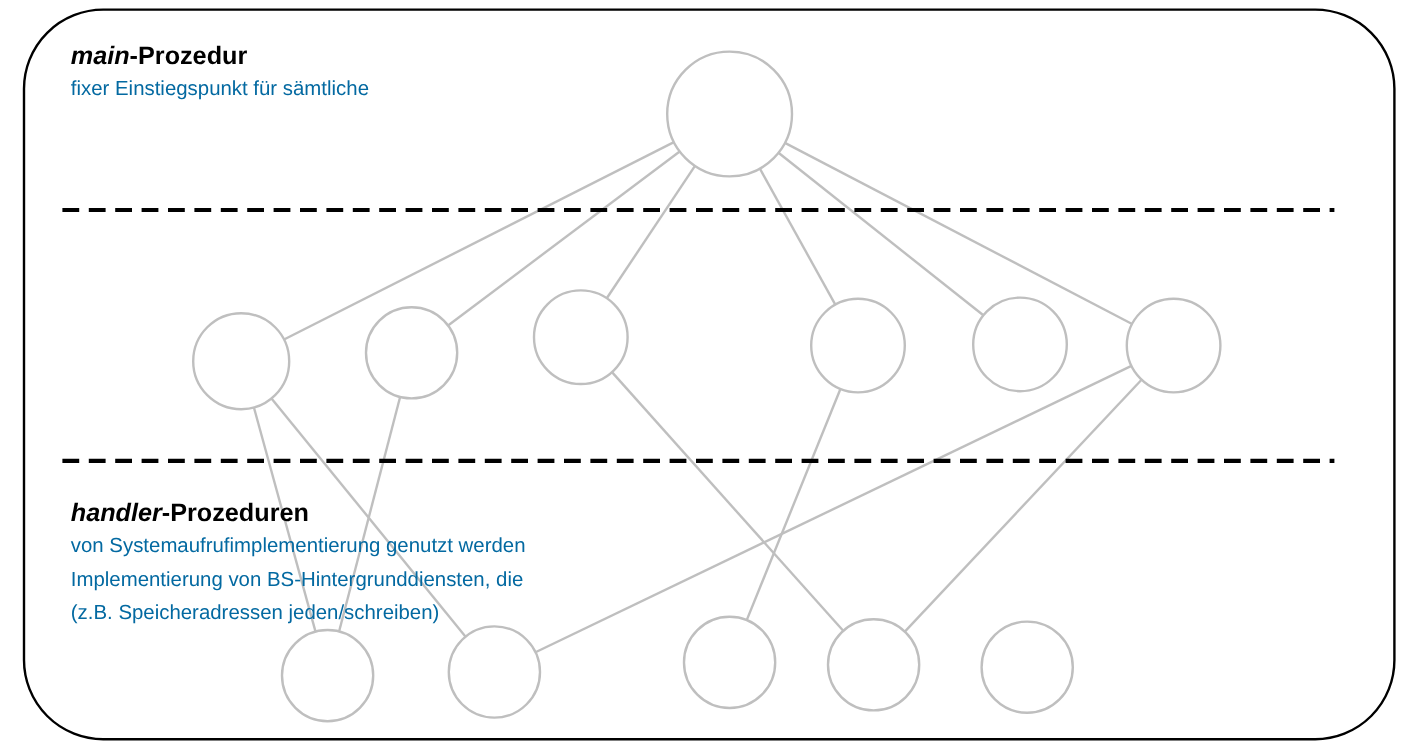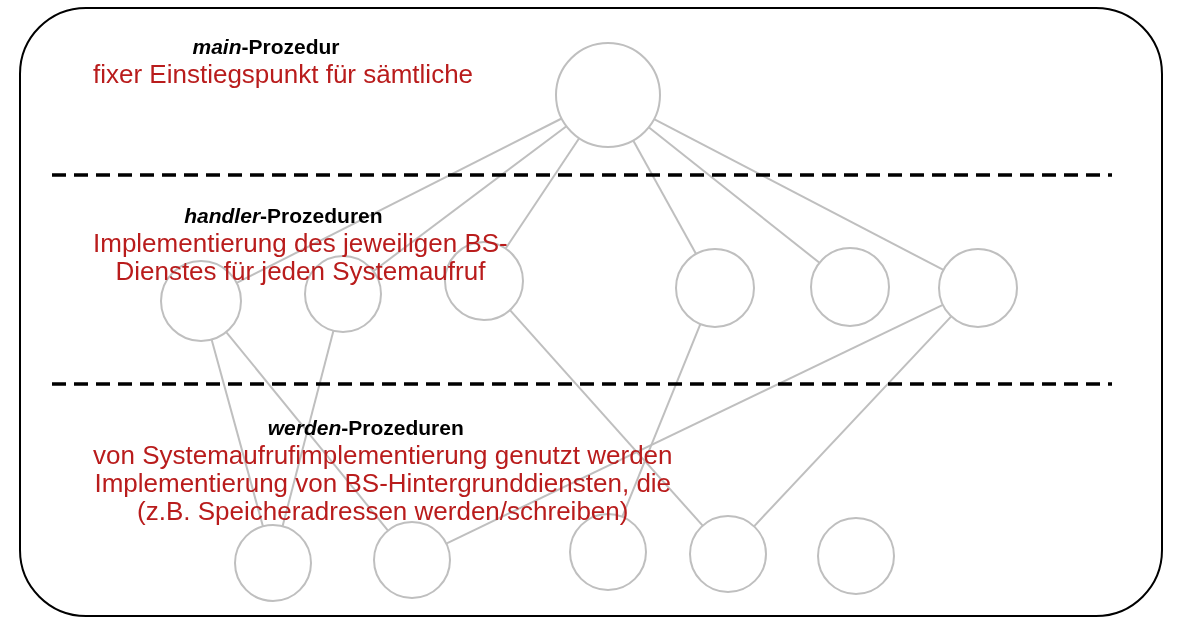--- a/index.html
+++ b/index.html
@@ -9,21 +9,20 @@
   }
   body {
     font-family: "Liberation Sans", sans-serif;
   }
   #canvas {
     position: relative;
     width: 1178px;
     height: 628px;
     background: #ffffff;
     overflow: hidden;
-    text-align: center;
   }
   #graph-svg {
     position: absolute;
     left: 0;
     top: 0;
     width: 1178px;
     height: 628px;
   }
   .layer-block {
     position: absolute;
@@ -33,26 +32,25 @@
     font-size: 21px;
     font-weight: bold;
     color: #000000;
     line-height: 27px;
     white-space: nowrap;
   }
   .layer-title .emph {
     font-style: italic;
   }
   .layer-desc {
-    font-size: 26px;
+    font-size: 17px;
     font-weight: normal;
-    color: #b91c1c;
+    color: #0369a1;
     line-height: 28px;
     white-space: nowrap;
-    margin-left: 34px;
   }
   #layer-main  { left: 59px; top: 33px;  }
   #layer-handler { left: 59px; top: 202px; }
   #layer-utility { left: 59px; top: 414px; }
 </style>
 </head>
 <body>
 
 <div id="canvas">
 
@@ -95,30 +93,23 @@
       </g>
   </svg>
 
   <div class="layer-block" id="layer-main">
     <div class="layer-title">
       <span class="emph">main</span><span>-Prozedur</span>
     </div>
     <div class="layer-desc">fixer Einstiegspunkt für sämtliche</div>
   </div>
 
-  <div class="layer-block" id="layer-handler">
+
+  <div class="layer-block" id="layer-utility">
     <div class="layer-title">
       <span class="emph">handler</span><span>-Prozeduren</span>
     </div>
-    <div class="layer-desc">Implementierung des jeweiligen BS-</div>
-    <div class="layer-desc">Dienstes für jeden Systemaufruf</div>
-  </div>
-
-  <div class="layer-block" id="layer-utility">
-    <div class="layer-title">
-      <span class="emph">werden</span><span>-Prozeduren</span>
-    </div>
     <div class="layer-desc">von Systemaufrufimplementierung genutzt werden</div>
     <div class="layer-desc">Implementierung von BS-Hintergrunddiensten, die</div>
-    <div class="layer-desc">(z.B. Speicheradressen werden/schreiben)</div>
+    <div class="layer-desc">(z.B. Speicheradressen jeden/schreiben)</div>
   </div>
 
 </div>
 
 </body></html>

